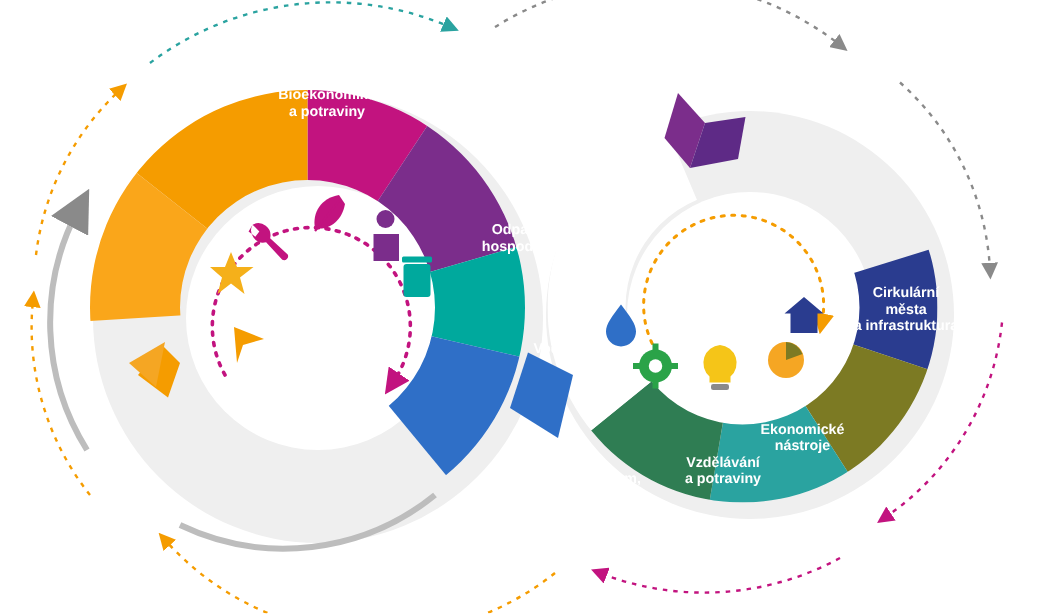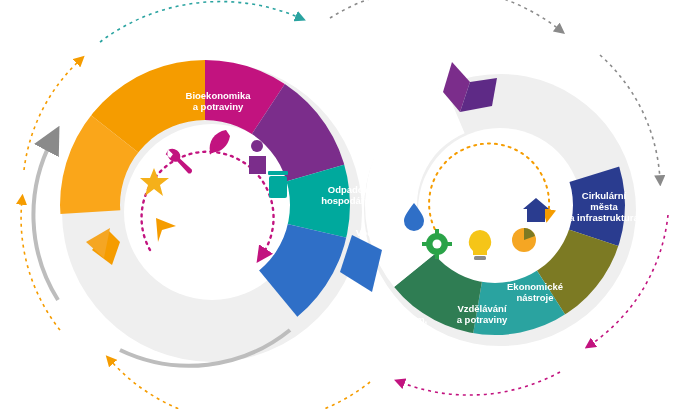--- a/index.html
+++ b/index.html
@@ -177,27 +177,27 @@
         <path d="M12 0 a12 12 0 0 1 7 21 l0 4 l-14 0 l0 -4 a12 12 0 0 1 7 -21 Z" fill="#f5c518"></path>
         <rect x="6" y="26" width="12" height="4" rx="1.5" fill="#8a8a8a"></rect>
       </g>
       <g transform="translate(512,228)">
         <circle cx="12" cy="12" r="12" fill="#f5a623"></circle>
         <path d="M12 12 L12 0 A12 12 0 0 1 23 8 Z" fill="#7c7a23"></path>
       </g>
     </g>
   </svg>
 
-  <div class="seg-label" style="left:176px; top:58px; width:84px;margin-top:32px;">Bioekonomika
+  <div class="seg-label" style="left:176px; top:58px; width:84px;">Bioekonomika
 a potraviny</div>
 
 
 
 
-  <div class="seg-label" style="left:310px; top:148px; width:82px;margin-top:36px;">Odpadové
+  <div class="seg-label" style="left:310px; top:148px; width:82px;">Odpadové
 hospodářství</div>
 
   <div class="seg-label" style="left:342px; top:227px; width:50px;">Voda</div>
 
   <div class="seg-label" style="left:556px; top:190px; width:96px;">Cirkulární
 města
 a infrastruktura</div>
 
   <div class="seg-label" style="left:492px; top:281px; width:86px;">Ekonomické
 nástroje</div>

